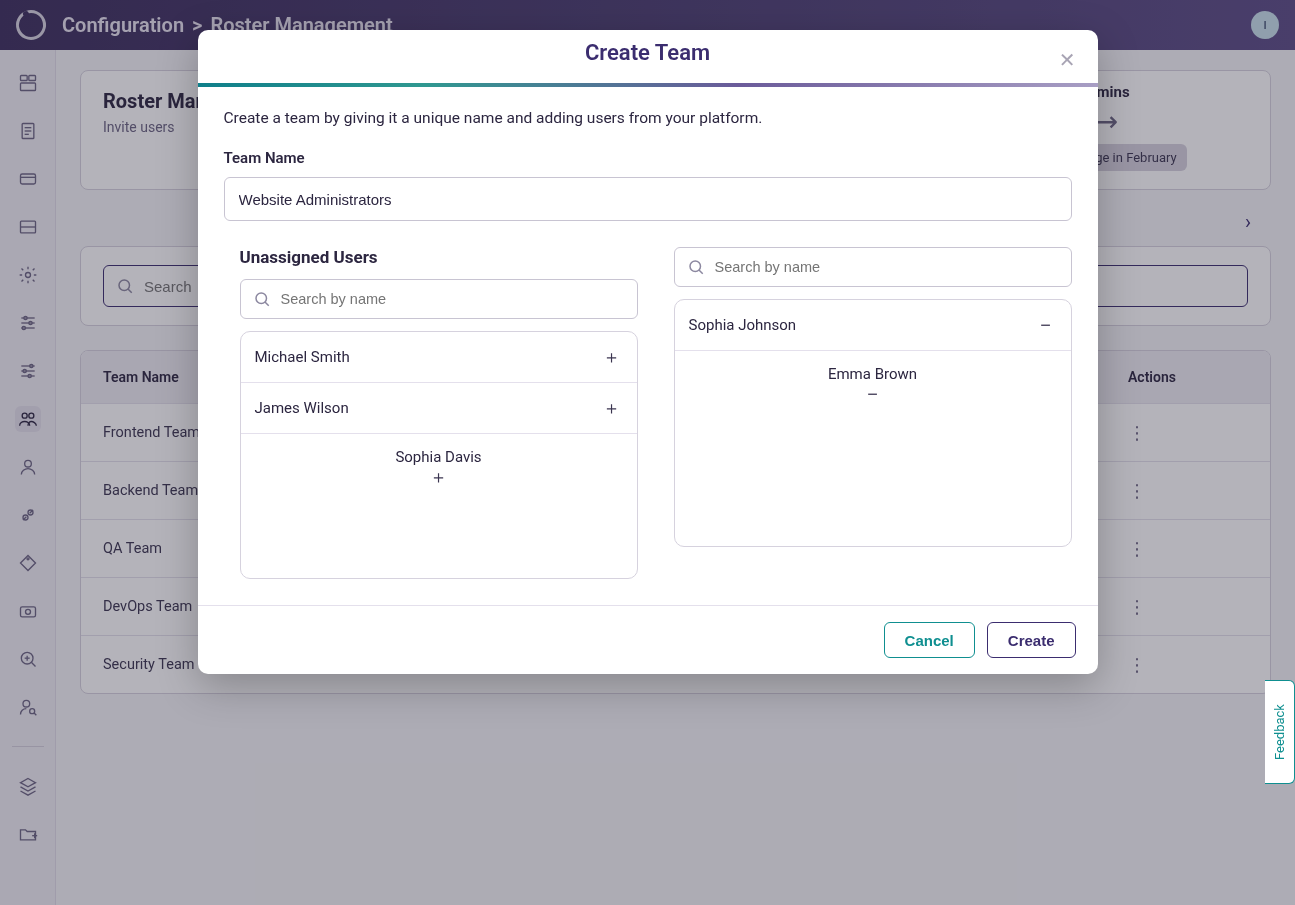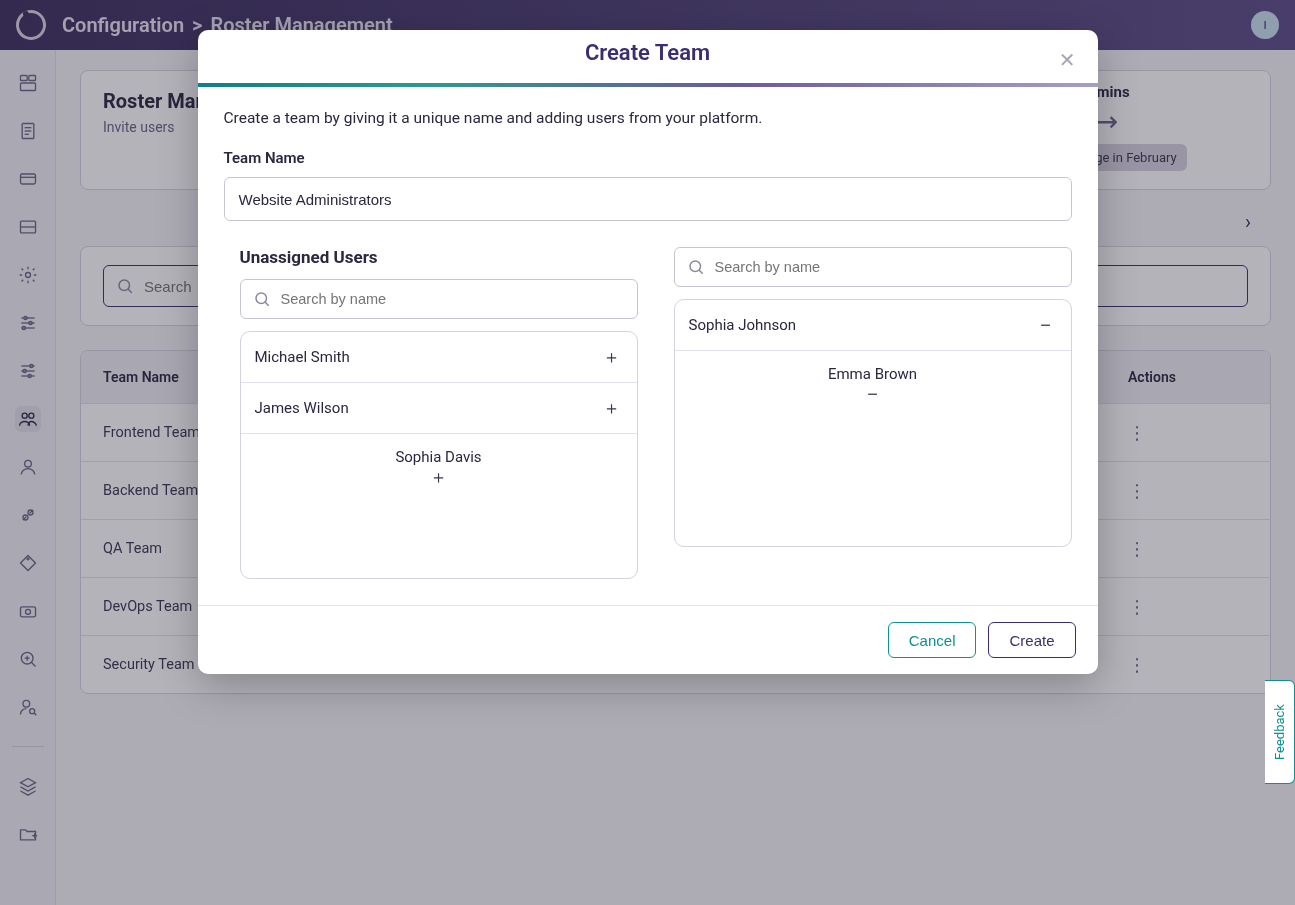--- a/index.html
+++ b/index.html
@@ -221,21 +221,21 @@
     color:#3b3550;cursor:pointer;font-size:18px;
     background:none;border:0;
   }
   .modal-footer {
     border-top:1px solid #e4e0ec;
     padding:16px 22px;
     display:flex;justify-content:flex-end;gap:12px;
   }
   .btn {
     height:36px;padding:0 20px;border-radius:6px;
-    font-size:15px;font-weight:400;cursor:pointer;
+    font-size:15px;font-weight:700;cursor:pointer;
     background:#fff;
   }
   .btn.cancel { border:1.5px solid #0f8f90;color:#0f8f90; }
   .btn.primary { border:1.5px solid #3b2d6f;color:#3b2d6f;text-align:right; }
   
   .feedback-tab {
     position:absolute;right:0;top:680px;
     width:30px;height:104px;
     border:1.5px solid #0f8f90;border-right:0;
     border-radius:6px 0 0 6px;

